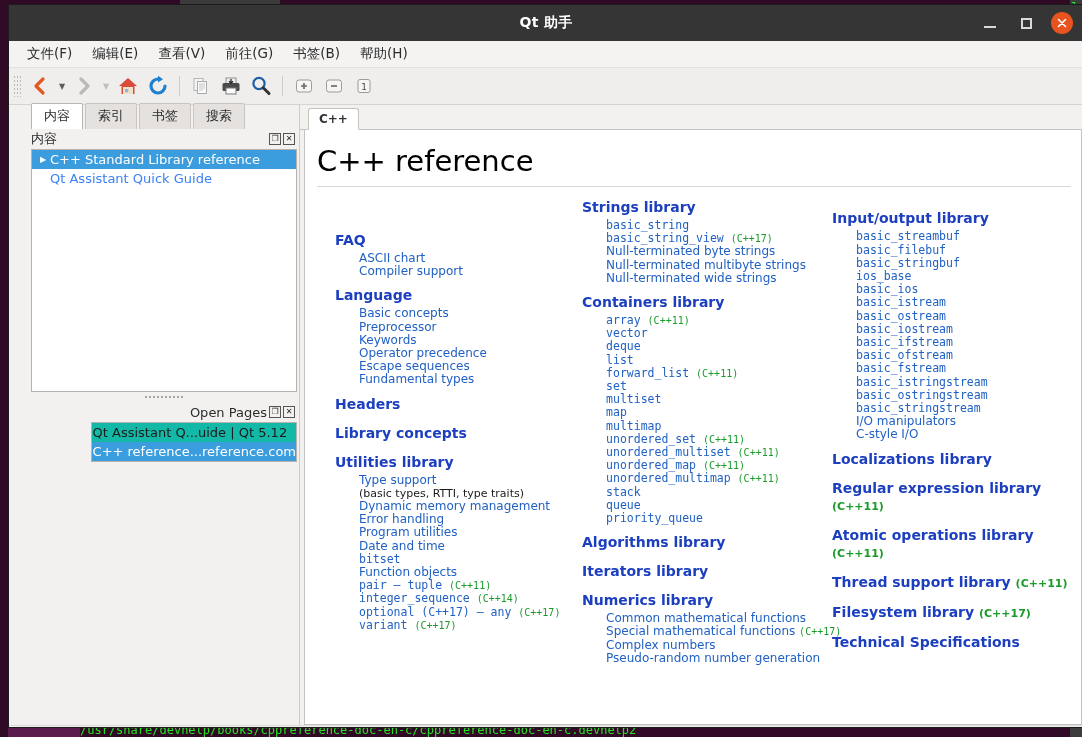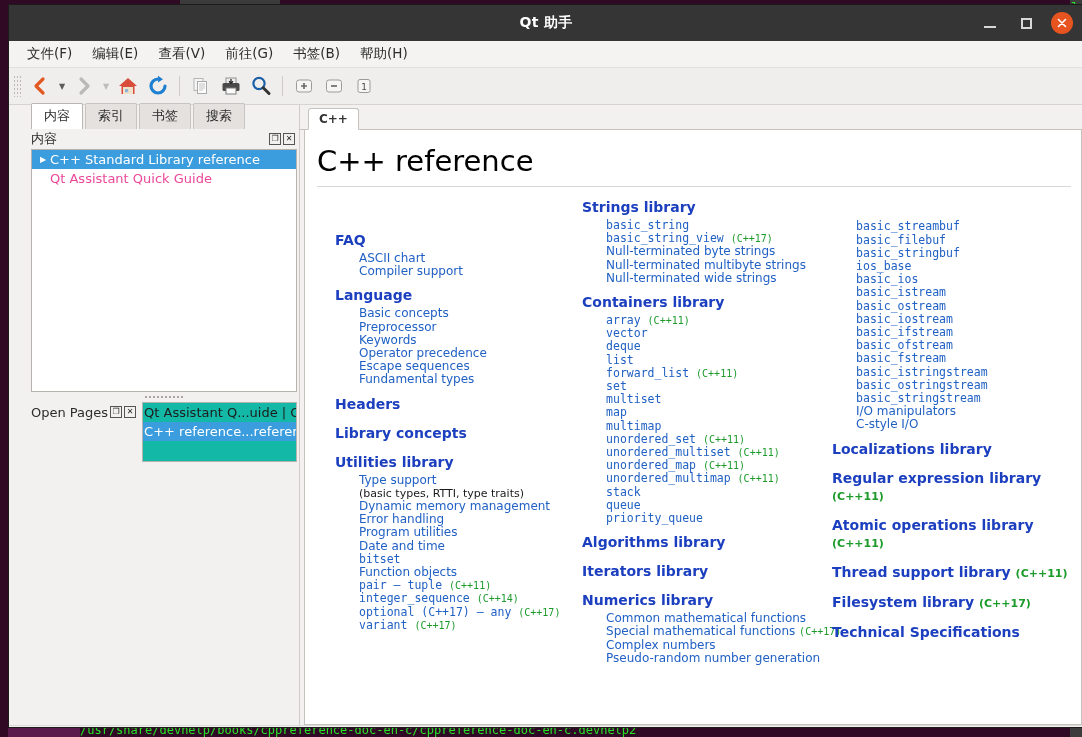--- a/index.html
+++ b/index.html
@@ -207,42 +207,42 @@
     background: #ffffff;
     border: 1px solid #b6b2ae;
     margin: 0 2px;
     overflow: hidden;
     font-size: 13px;
   }
   .tree-row {
     display: flex; align-items: center;
     height: 19px;
     padding-left: 4px;
-    color: #ec4899;
+    color: #3b82f6;
     white-space: nowrap;
   }
   .tree-row.selected { background: #3b9ddd; color: #ffffff; }
   .tree-arrow {
     width: 14px; text-align: center; font-size: 8px;
   }
   .tree-arrow.empty { visibility: hidden; }
   .tree-row.indent .tree-arrow { visibility: hidden; }
 
   .splitter {
     height: 10px;
     display: flex; align-items: center; justify-content: center;
   }
   .splitter .dots {
     width: 40px; height: 4px;
     background-image: radial-gradient(#a9a5a1 1px, transparent 1px);
     background-size: 4px 4px;
   }
   .openpages {
     height: 60px;
-    display: flex; flex-direction: row;
+    display: flex; flex-direction: column; align-items: flex-end;
   }
   .oplist {
     background: #14b8a6;
     border: 1px solid #b6b2ae;
     margin: 0 2px;
     font-size: 13px;
     flex: 1;
     overflow: hidden;
   }
   .op-row {
@@ -599,20 +599,21 @@
               <h2 class="sec"><span>Numerics library</span></h2>
               <ul class="links">
                 <li><span>Common mathematical functions</span></li>
                 <li><span>Special mathematical functions</span> <span class="ver">(C++17)</span></li>
                 <li><span>Complex numbers</span></li>
                 <li><span>Pseudo-random number generation</span></li>
               </ul>
             </div>
 
             <div class="col c3">
+              <h2 class="sec"><span>Input/output library</span></h2>
               <ul class="links">
                 <li class="mono"><span>basic_streambuf</span></li>
                 <li class="mono"><span>basic_filebuf</span></li>
                 <li class="mono"><span>basic_stringbuf</span></li>
                 <li class="mono"><span>ios_base</span></li>
                 <li class="mono"><span>basic_ios</span></li>
                 <li class="mono"><span>basic_istream</span></li>
                 <li class="mono"><span>basic_ostream</span></li>
                 <li class="mono"><span>basic_iostream</span></li>
                 <li class="mono"><span>basic_ifstream</span></li>

